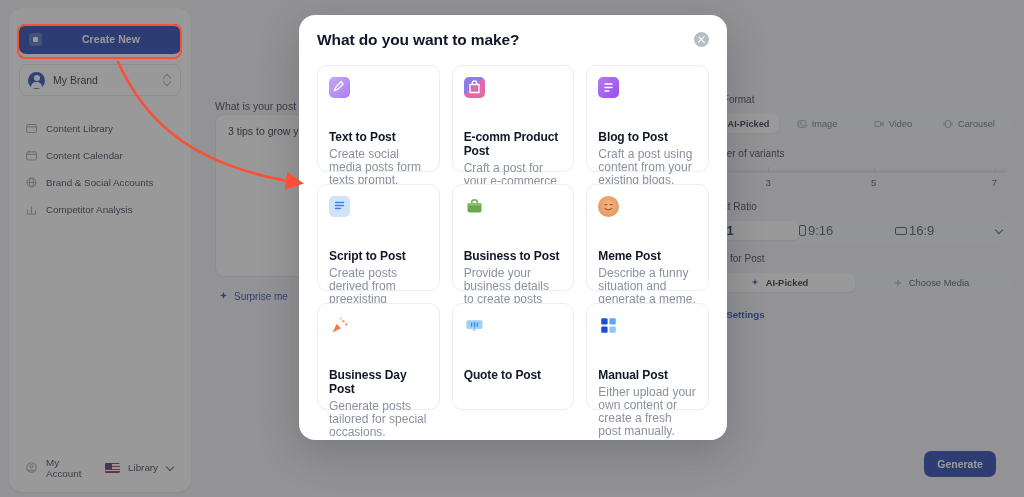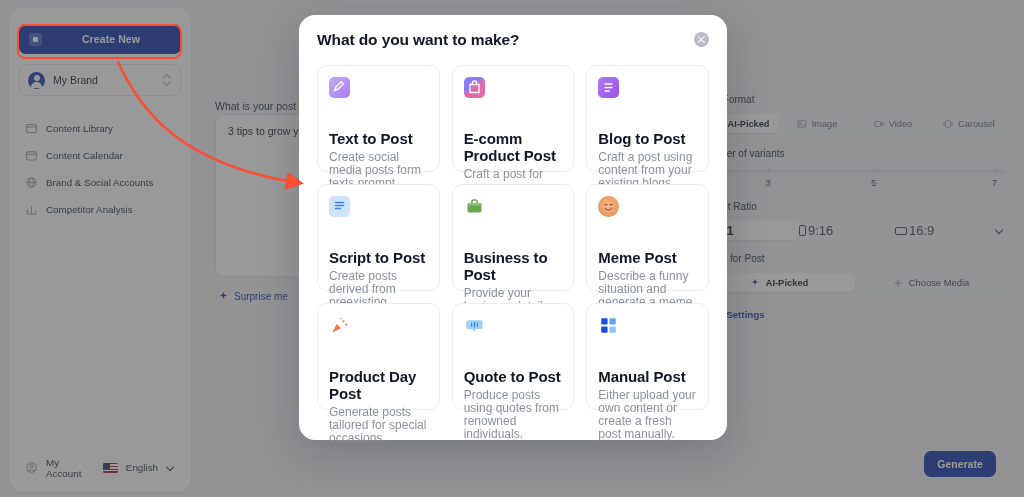--- a/index.html
+++ b/index.html
@@ -239,21 +239,21 @@
     border: 1px solid #ebedf1;
     border-radius: 10px;
     padding: 11px 11px 12px 11px;
     height: 107px;
     cursor: pointer;
     background: #fff;
     transition: box-shadow .12s;
   }
   .card-icon { width: 21px; height: 21px; margin-bottom: 9px; }
   .card-title {
-    font-size: 15px; font-weight: 700; color: #101828; margin-bottom: 4px;
+    font-size: 12px; font-weight: 700; color: #101828; margin-bottom: 4px;
     letter-spacing: -.1px;
     margin-top: 32px;
   }
   .card-desc { font-size: 12px; line-height: 13px; color: #8a919e; }
 
   
   .gi { width: 21px; height: 21px; border-radius: 5px; position: relative; display:block; }
   .gi-text { background: linear-gradient(135deg,#c4a9f5,#a97ef0); }
   .gi-ecom { background: linear-gradient(140deg,#8e7bf0 0 45%,#e06aa8 45% 100%); }
   .gi-blog { background: linear-gradient(135deg,#b07cf0,#9a4ee8); }
@@ -343,21 +343,21 @@
             <svg viewBox="0 0 16 16" width="13" height="13" fill="none" stroke="#667085" stroke-width="1.3">
               <circle cx="8" cy="8" r="5.8"></circle>
                 <circle cx="8" cy="6.4" r="1.9"></circle>
                 <path d="M4.5 12.3c.8-1.7 5.2-1.7 7 0"></path>
             </svg>
           </span>
           <span>My Account</span>
         </div>
         <div class="navitem">
           <span class="flagbox"></span>
-          <span style="flex:1">English</span>
+          <span style="flex:1">Library</span>
           <span class="chev-d"></span>
         </div>
       </div>
     </div>
 
     <div class="main">
       <div class="page-title">Select Content Type</div>
 
       <div class="prompt-label">What is your post about?</div>
       <div class="prompt-box">3 tips to grow your audience</div>
@@ -566,35 +566,34 @@
         <div class="card-icon">
           <span class="gi gi-special">
             <svg viewBox="0 0 21 21" width="21" height="21">
               <path d="M3.5 17.5l4.2-8.6 4.4 4.4z" fill="#f2784b"></path>
               <circle cx="14.4" cy="6.2" r="1.2" fill="#f4a261"></circle>
               <circle cx="17.2" cy="9.4" r="1" fill="#e76f51"></circle>
               <circle cx="11.8" cy="3.6" r=".9" fill="#f4a261"></circle>
             </svg>
           </span>
         </div>
-        <div class="card-title">Product Day Post</div>
+        <div class="card-title">Business Day Post</div>
         <div class="card-desc">Generate posts tailored for special occasions.</div>
       </div>
 
       <div class="card">
         <div class="card-icon">
           <span class="gi gi-quote">
             <svg viewBox="0 0 21 21" width="21" height="21">
               <path d="M4.2 5.2h12.6a1.8 1.8 0 011.8 1.8v5.2a1.8 1.8 0 01-1.8 1.8h-4.6l-2 2.6-2-2.6H4.2a1.8 1.8 0 01-1.8-1.8V7a1.8 1.8 0 011.8-1.8z" fill="#9fd0f7"></path>
               <path d="M7.6 8.2v3M10.5 7.6v4.2M13.4 8.2v3" stroke="#3b82f6" stroke-width="1.2" stroke-linecap="round"></path>
             </svg>
           </span>
         </div>
         <div class="card-title">Quote to Post</div>
-        <div class="card-desc">Produce posts using quotes from renowned individuals.</div>
       </div>
 
       <div class="card">
         <div class="card-icon">
           <span class="gi gi-manual">
             <svg viewBox="0 0 21 21" width="21" height="21">
               <rect x="3.2" y="3.2" width="6.4" height="6.4" rx="1.4" fill="#1d4ed8"></rect>
               <rect x="11.4" y="3.2" width="6.4" height="6.4" rx="1.4" fill="#60a5fa"></rect>
               <rect x="3.2" y="11.4" width="6.4" height="6.4" rx="1.4" fill="#1d4ed8"></rect>
               <rect x="11.4" y="11.4" width="6.4" height="6.4" rx="1.4" fill="#93c5fd"></rect>

